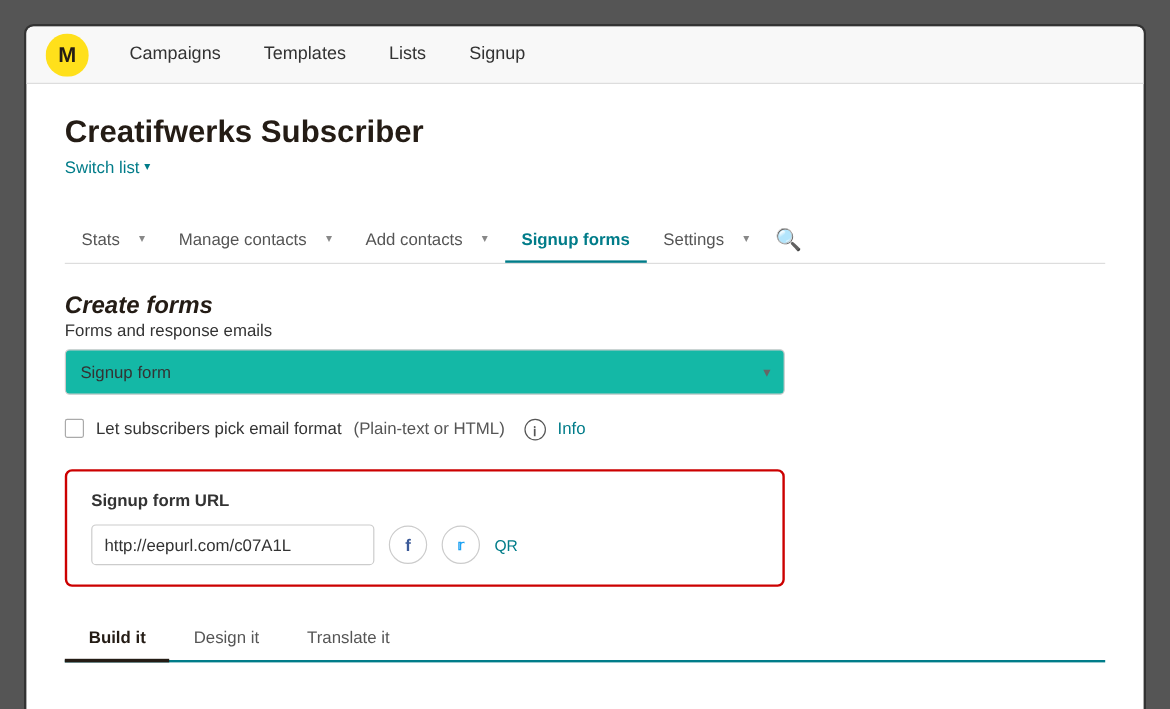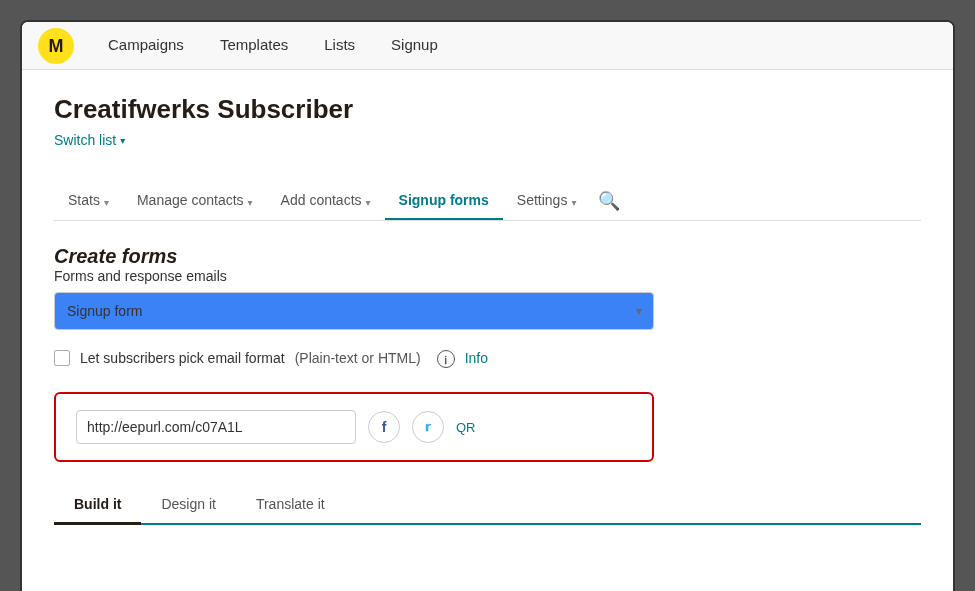--- a/index.html
+++ b/index.html
@@ -79,22 +79,22 @@
       border-bottom: 1px solid #ddd;
       padding-bottom: 0;
       margin-bottom: 24px;
     }
     .sub-nav-item {
       padding: 10px 14px;
       font-size: 14px;
       color: #555;
       cursor: pointer;
       display: flex;
-      align-items: flex-end;
-      gap: 4px;
+      align-items: center;
+      gap: 16px;
       border-bottom: 2px solid transparent;
       white-space: nowrap;
     }
     .sub-nav-item.active {
       color: #007c89;
       border-bottom: 2px solid #007c89;
       font-weight: 600;
     }
     .sub-nav-item .chevron {
       font-size: 10px;
@@ -121,21 +121,21 @@
     .dropdown-wrapper {
       position: relative;
       width: 600px;
       margin-bottom: 20px;
     }
     .dropdown-wrapper select {
       width: 100%;
       height: 38px;
       border: 1px solid #ccc;
       border-radius: 4px;
-      background: #3b82f6;
+      background: #14b8a6;
       padding: 0 12px;
       font-size: 14px;
       color: #333;
       appearance: none;
       cursor: pointer;
     }
     .dropdown-arrow {
       position: absolute;
       right: 12px;
       top: 50%;
@@ -194,21 +194,21 @@
       font-weight: 600;
       color: #333;
       margin-bottom: 12px;
     }
     .url-row {
       display: flex;
       align-items: center;
       gap: 12px;
     }
     .url-input {
-      width: 280px;
+      width: 236px;
       height: 34px;
       border: 1px solid #ccc;
       border-radius: 4px;
       padding: 0 10px;
       font-size: 14px;
       color: #333;
       background: #fff;
     }
     .social-btn {
       width: 32px;
@@ -316,20 +316,21 @@
 
       <div class="checkbox-row">
         <div class="checkbox-box"></div>
         <span>Let subscribers pick email format</span>
         <span style="color:#555;">(Plain-text or HTML)</span>
         <span class="info-badge">ℹ</span>
         <span class="info-label">Info</span>
       </div>
 
       <div class="url-box">
+        <div class="url-box-title">Signup form URL</div>
         <div class="url-row">
           <input type="text" class="url-input" value="http://eepurl.com/c07A1L" readonly="" style="">
           <div class="social-btn" style="color:#3b5998; border-color:#ccc;">
             <span style="font-size:14px; font-weight:bold;">f</span>
           </div>
           <div class="social-btn" style="color:#1da1f2; border-color:#ccc;">
             <span style="font-size:12px; font-weight:bold;">𝕣</span>
           </div>
           <span class="qr-btn">QR</span>
         </div>

